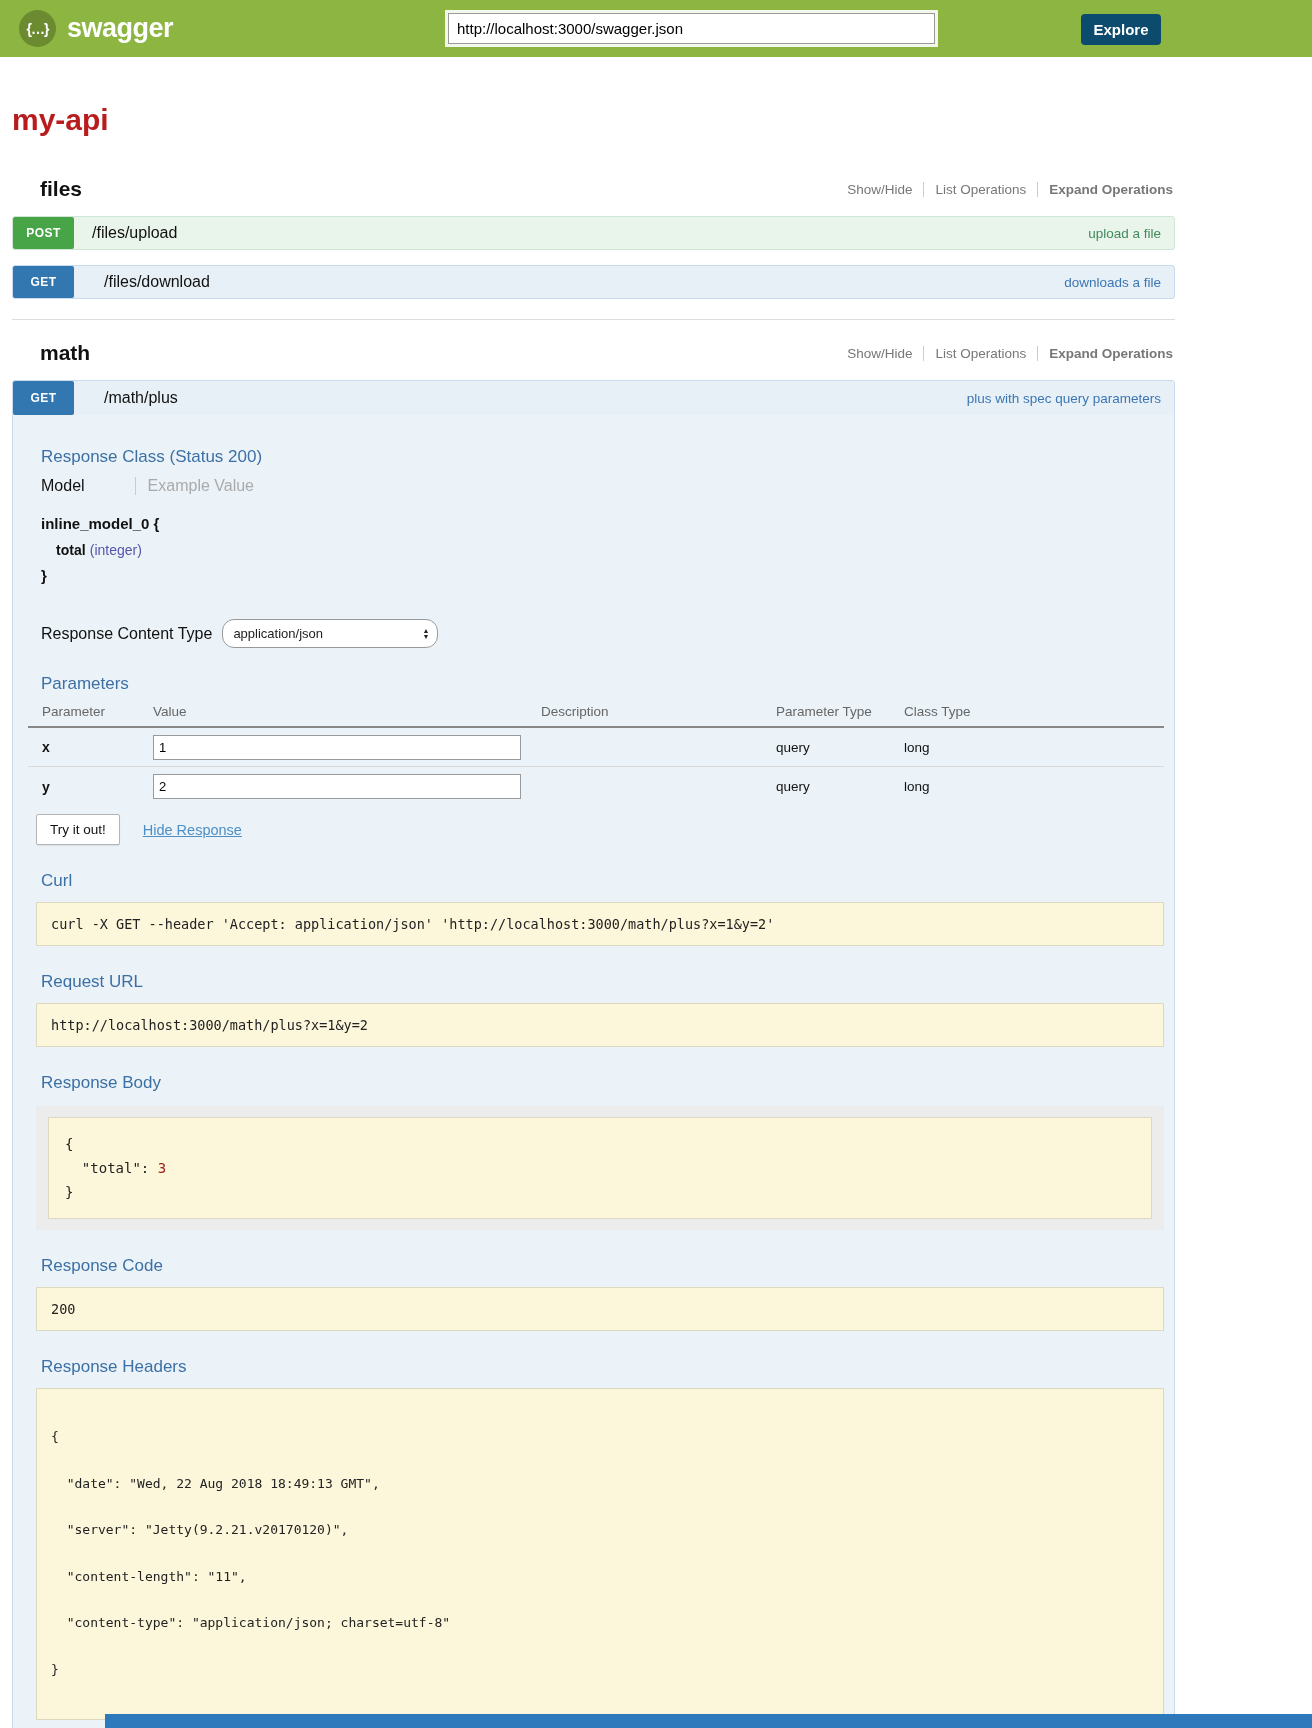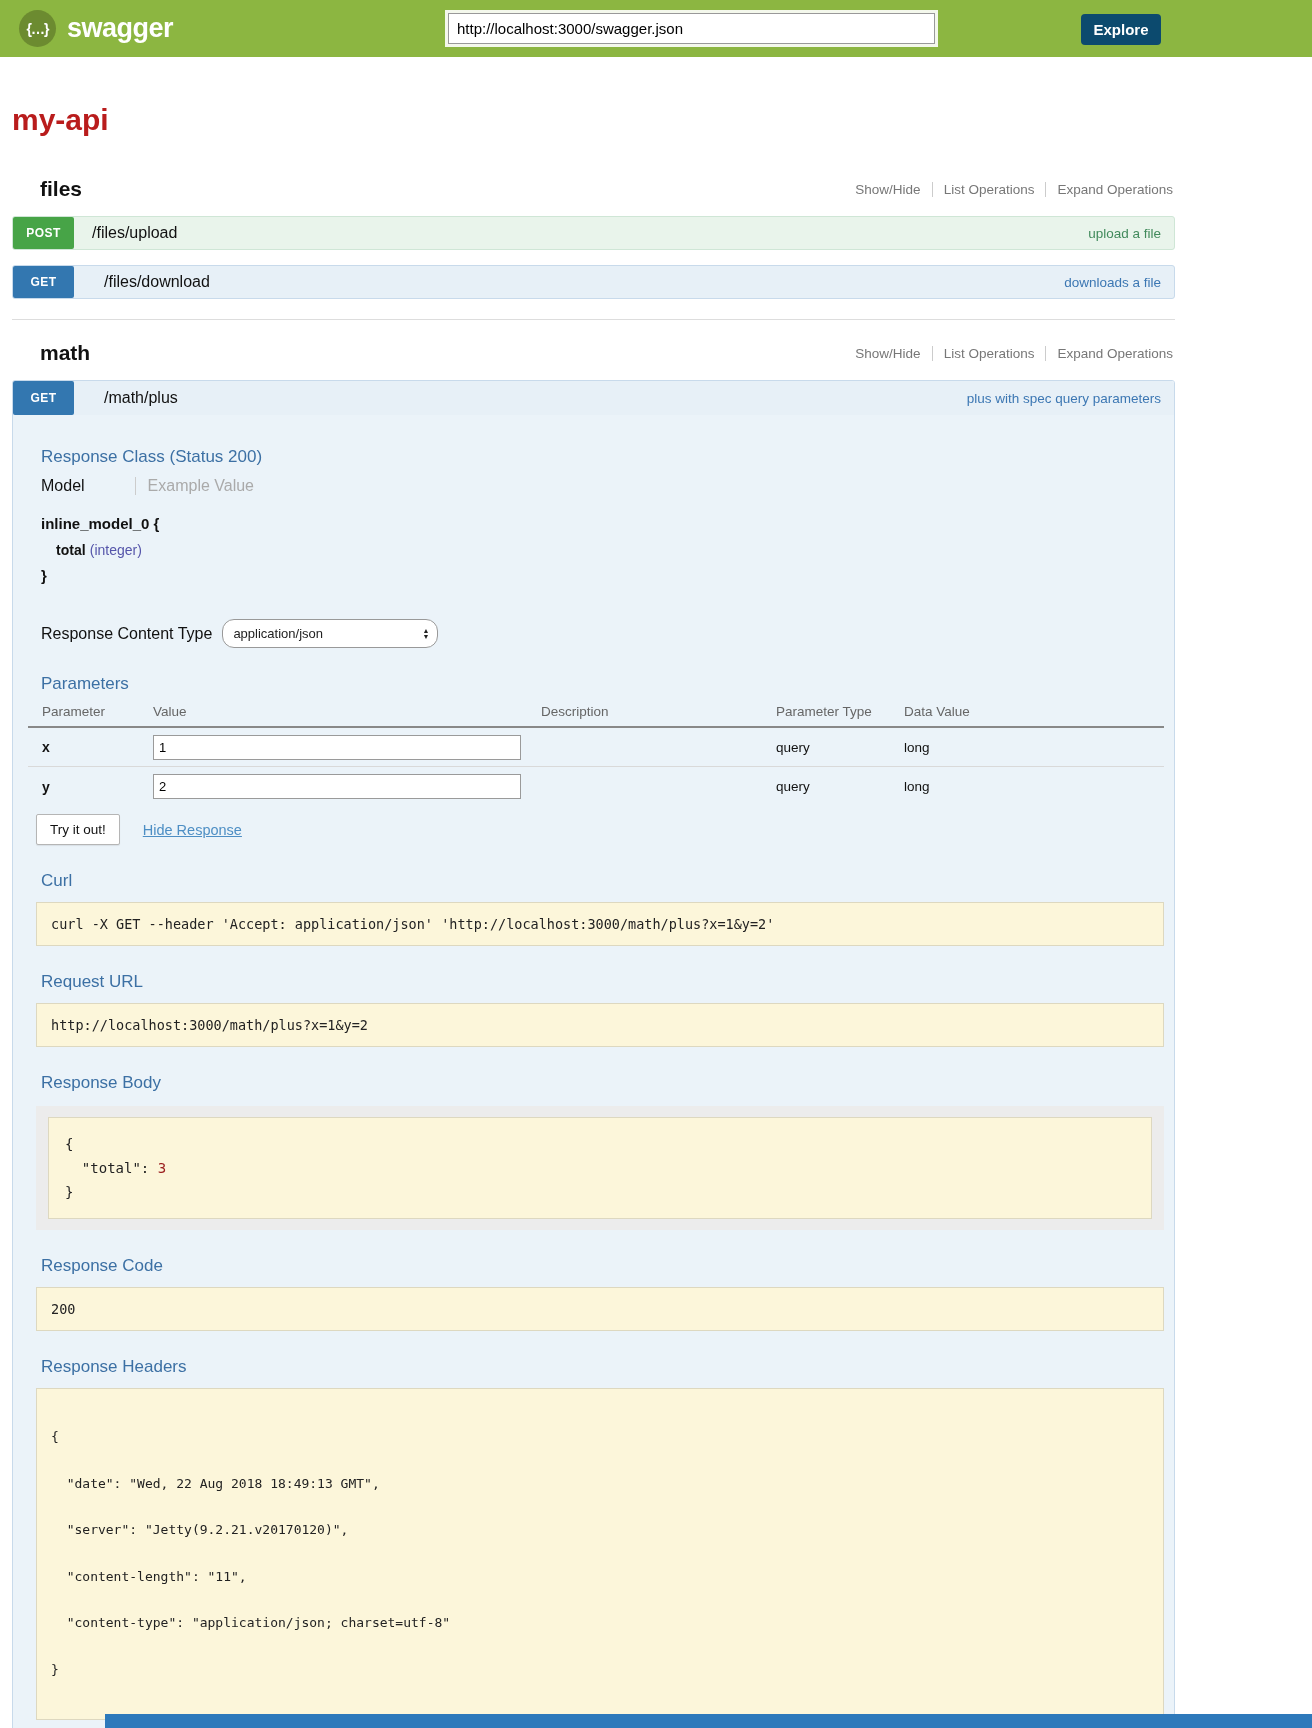--- a/index.html
+++ b/index.html
@@ -35,21 +35,21 @@
 
   
   .container { margin-left:12px; width:1163px; }
   h1.api-title { font-size:30px; font-weight:bold; color:#b91c1c; margin-top:46px; }
 
   .resource-head { display:flex; align-items:center; justify-content:space-between; margin-top:40px; }
   .resource-head h2 { font-size:21px; font-weight:bold; color:#111;margin-left:28px; }
   .resource-links { display:flex; align-items:center; }
   .resource-links a { color:#777; font-size:13.5px; padding:0 11px; }
   .resource-links a + a { border-left:1px solid #ccc; }
-  .resource-links a:last-child { padding-right:2px; }
+  .resource-links a:last-child { padding-right:2px;font-weight:bold; }
 
   
   .op-row {
     height:34px; display:flex; align-items:center; border-radius:3px; margin-top:15px;
   }
   .op-row.post { background:#e9f4eb; border:1px solid #cfe6d6; }
   .op-row.get  { background:#e7f0f7; border:1px solid #c8daeb;gap:12px; }
   .badge {
     width:61px; align-self:stretch; display:flex; align-items:center; justify-content:center;
     color:#fff; font-size:12px; font-weight:bold; letter-spacing:0.5px; border-radius:2px;
@@ -222,21 +222,21 @@
         </div>
 
         <h3>Parameters</h3>
 
         <div class="ptable">
           <div class="pt-head">
             <div>Parameter</div>
             <div>Value</div>
             <div>Description</div>
             <div>Parameter Type</div>
-            <div>Data Value</div>
+            <div>Class Type</div>
           </div>
 
           <div class="pt-row divided">
             <div class="pt-name">x</div>
             <div><input class="pt-input" value="1" style=""></div>
             <div class="pt-cell"></div>
             <div class="pt-cell">query</div>
             <div class="pt-cell">long</div>
           </div>
 

